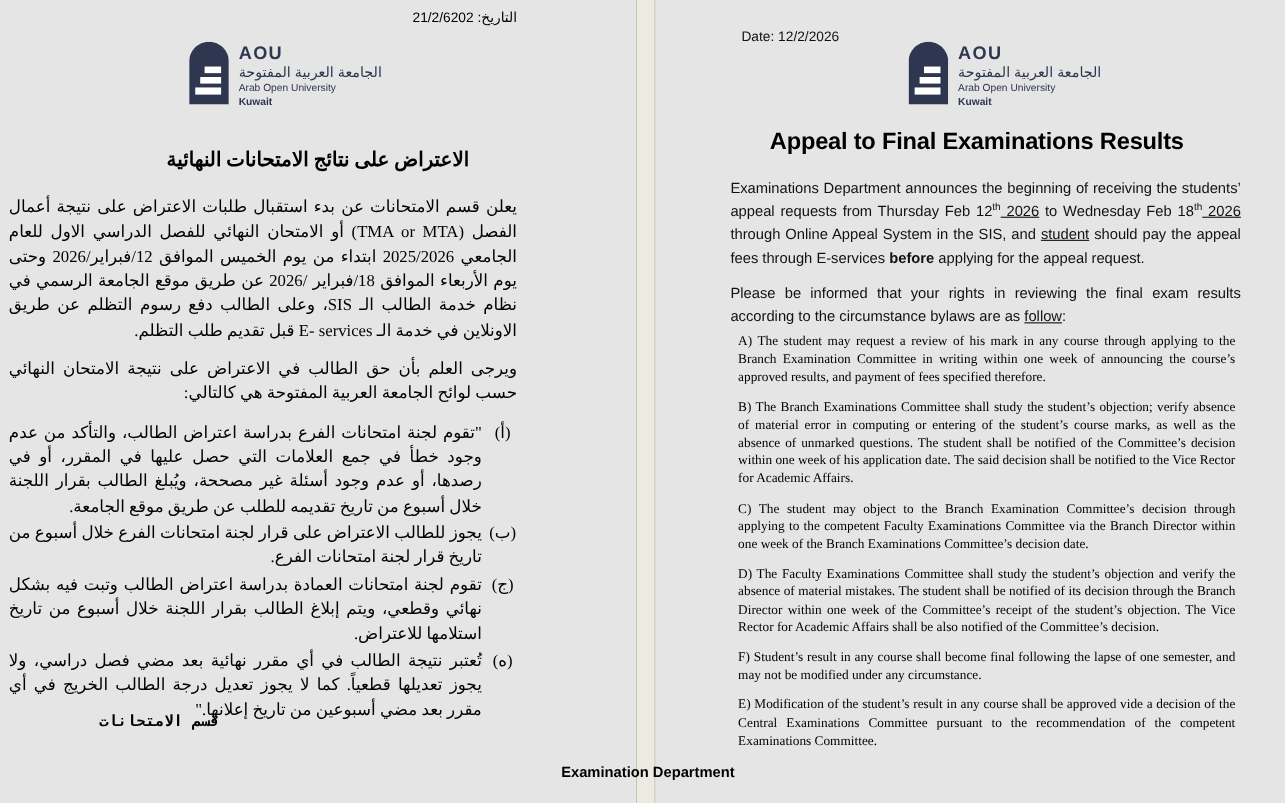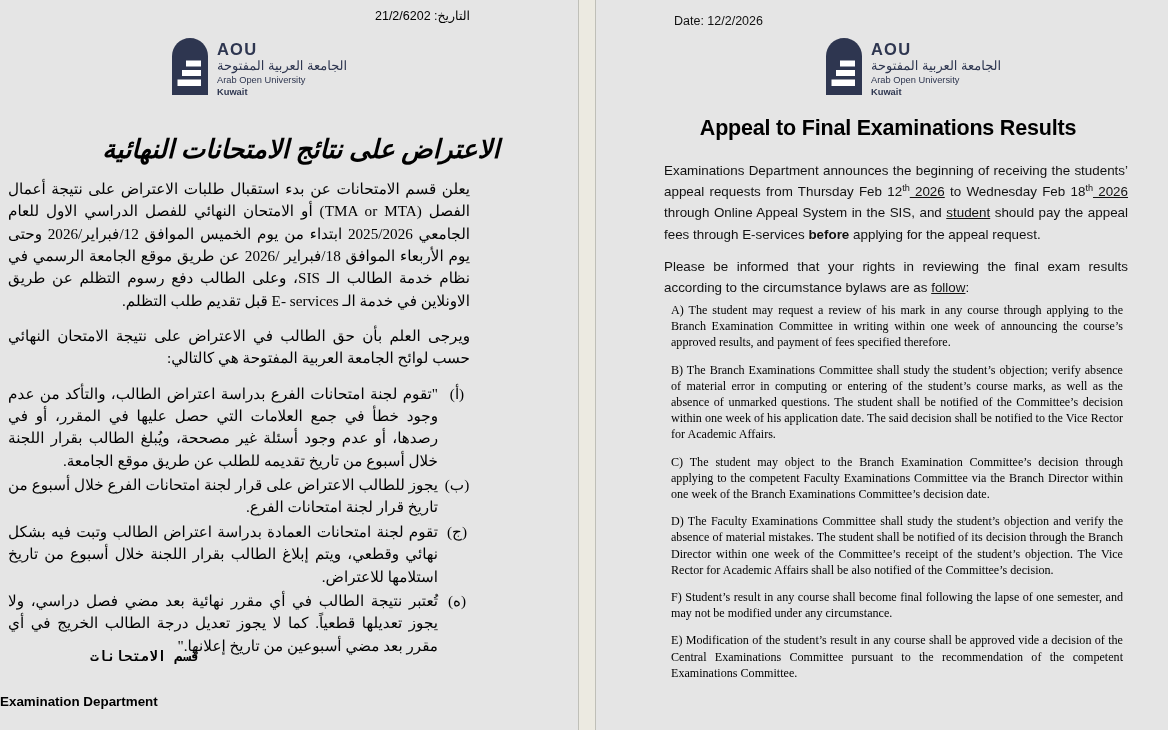--- a/index.html
+++ b/index.html
@@ -28,46 +28,45 @@
   }
 
   
   .date-ar{
     position:absolute;top:8px;right:108px;
     font-size:12.5px;color:#000;
     direction:rtl;unicode-bidi:bidi-override;
     white-space:nowrap;
   }
   .date-en{
-    position:absolute;top:14px;left:78px;
+    position:absolute;top:26px;left:78px;
     font-size:12.5px;color:#111;white-space:nowrap;text-align:center;
   }
 
   
   .logo-wrap{display:flex;align-items:flex-start;gap:9px;}
   .logo-ar{position:absolute;top:38px;left:172px;}
   .logo-en{position:absolute;top:38px;left:230px;}
   .logo-mark{width:36px;height:57px;flex:0 0 auto;}
   .logo-text{padding-top:3px;line-height:1.08;}
   .logo-aou{
     font-size:16.5px;font-weight:bold;color:#2E3650;
     letter-spacing:1.2px;line-height:1.05;
   }
   .logo-ar-name{font-size:13px;color:#2E3650;direction:rtl;line-height:1.25;}
   .logo-en-name{font-size:9.3px;color:#2E3650;line-height:1.25;}
   .logo-kuwait{font-size:9.3px;font-weight:bold;color:#2E3650;line-height:1.35;}
 
   
   .title-ar{
-    position:absolute;top:134px;left:12px;width:578px;
+    position:absolute;top:134px;left:0;width:578px;
     text-align:center;
     font-family:"Liberation Serif", serif;
-    font-size:26px;font-weight:bold;color:#000;
+    font-size:18px;font-weight:bold;color:#000;
     direction:rtl;
-    font-style:italic;
   }
   .body-ar{
     position:absolute;top:178px;left:8px;width:462px;
     direction:rtl;text-align:justify;
     font-family:"Liberation Serif", serif;
     font-size:15.2px;line-height:1.47;color:#000;
   }
   .body-ar p{margin:0 0 13px 0;}
   .ar-list{margin:0;padding:0;list-style:none;}
   .ar-list li{
@@ -104,22 +103,22 @@
   .clauses-en{
     position:absolute;top:302px;left:75px;width:452px;
     font-family:"Liberation Serif", serif;
     font-size:12.1px;line-height:1.34;color:#000;
     text-align:justify;text-justify:inter-word;
   }
   .clauses-en p{margin:0 0 11px 0;}
   .clauses-en p:last-child{margin-bottom:0;}
   .sig-en{
     position:absolute;top:694px;left:0;width:1152px;
-    text-align:left;
-    font-size:13.4px;font-weight:bold;color:#000;
+    text-align:center;
+    font-size:13.4px;font-weight:bold;color:#000;padding-left:13px;
   }
 </style>
 </head>
 <body>
 
 <div class="spread">
 
   <div class="page page-ar">
 
     <div class="date-ar">التاريخ: 2026/2/12</div>

